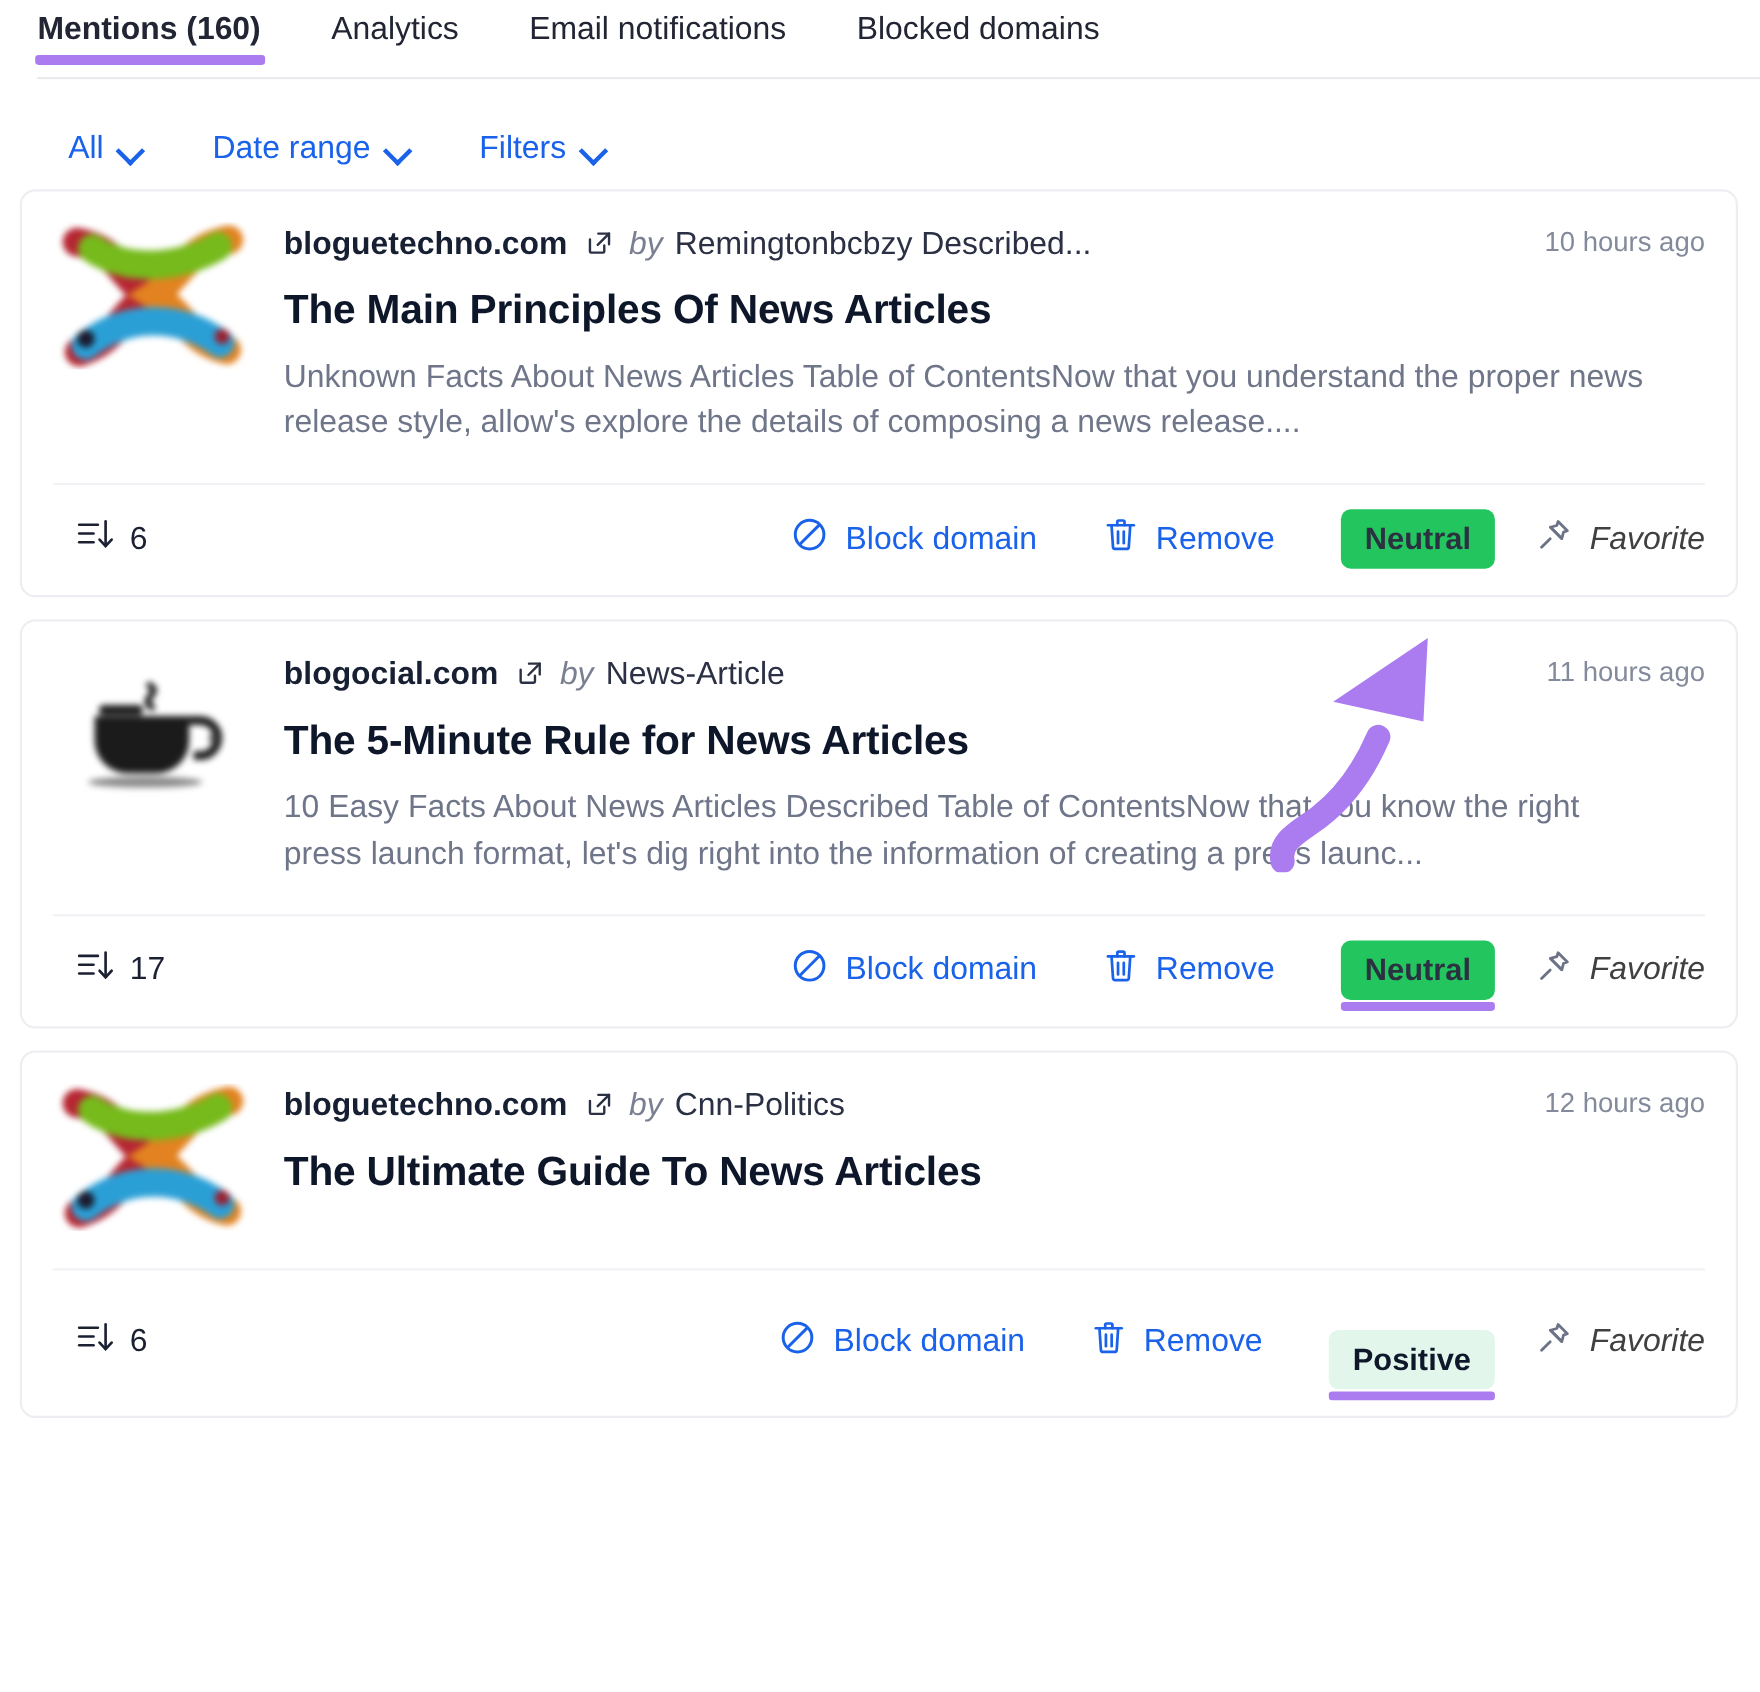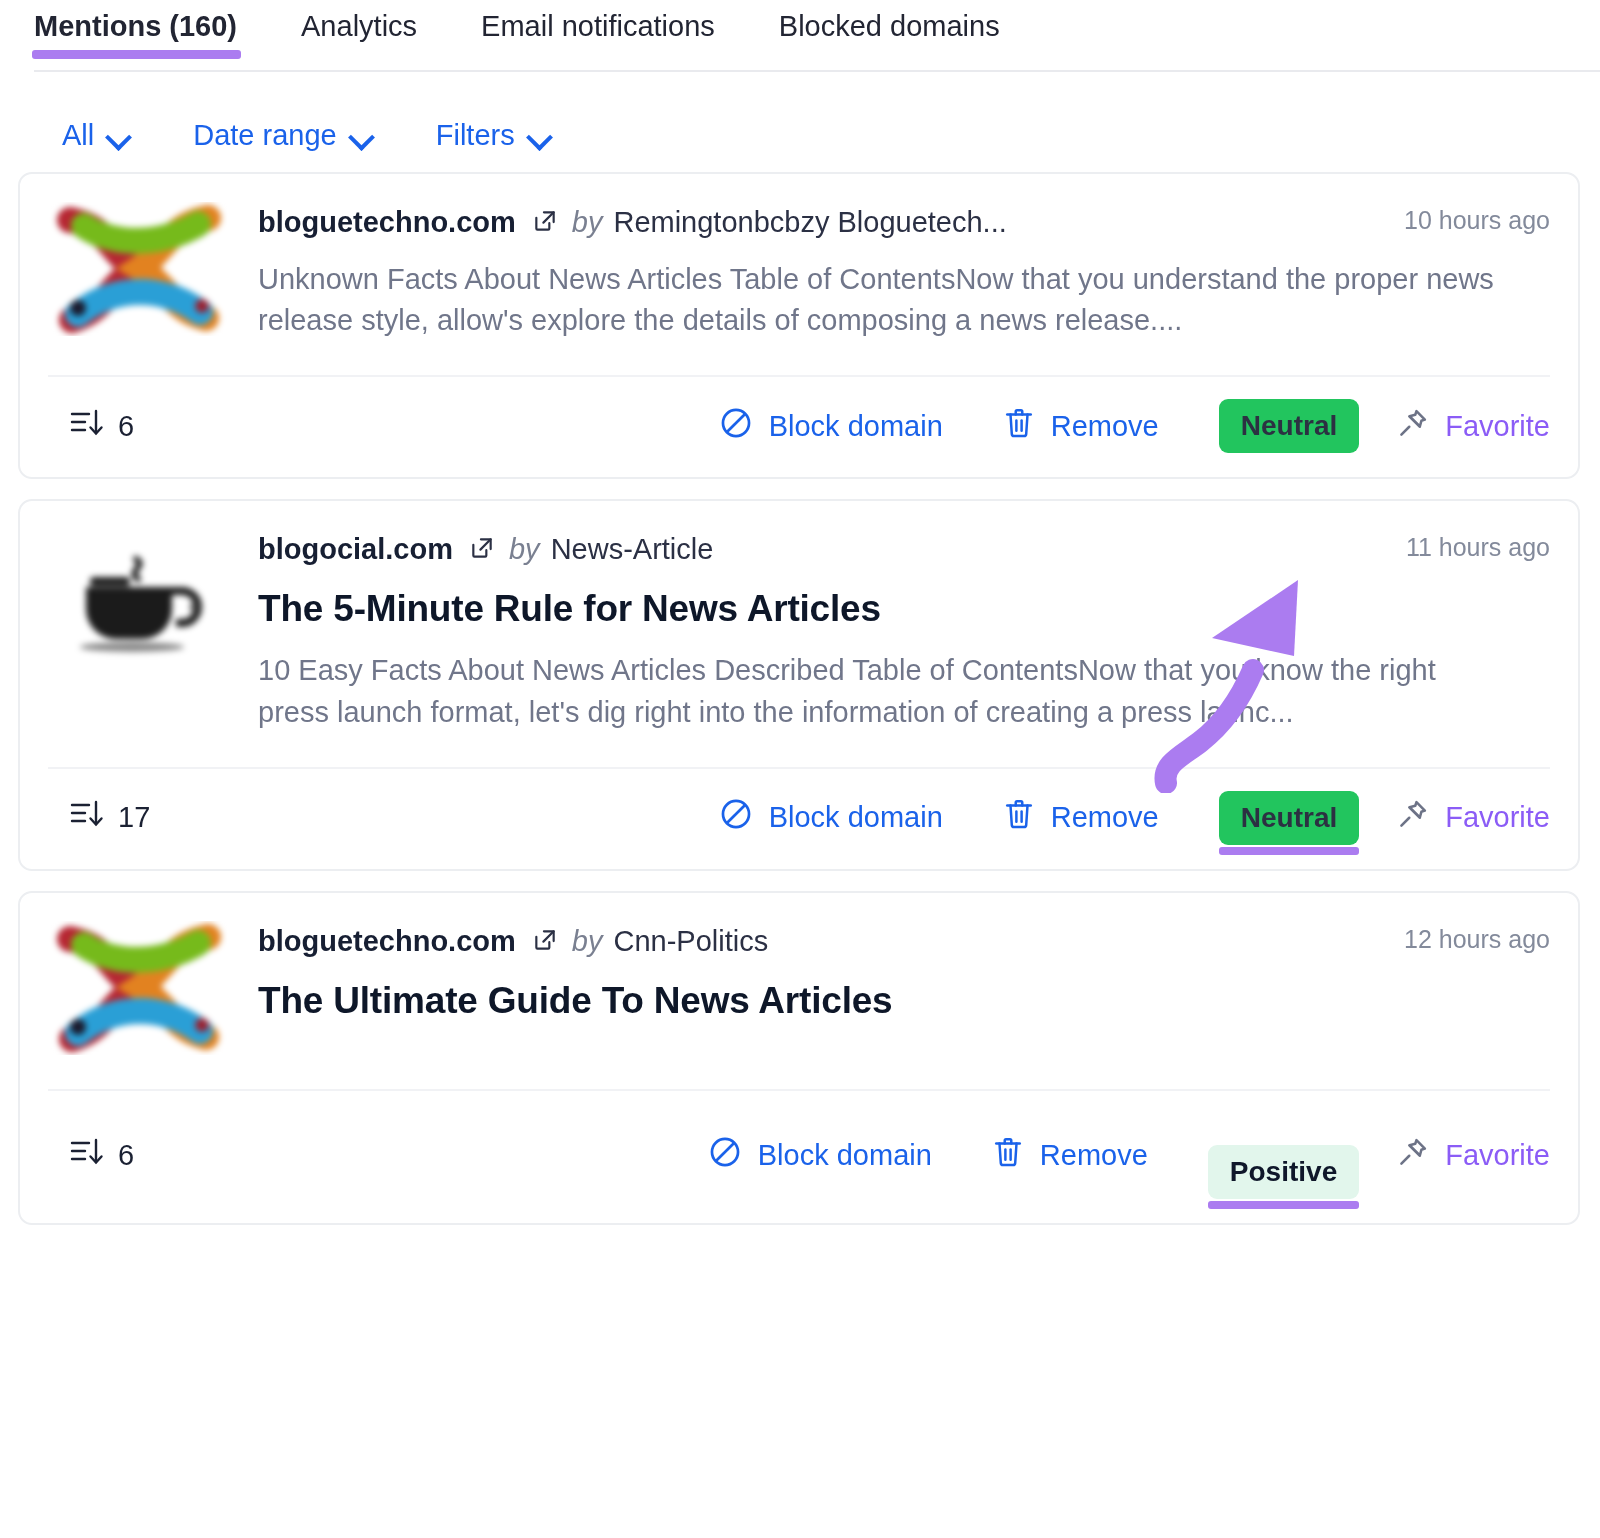--- a/index.html
+++ b/index.html
@@ -203,21 +203,21 @@
   .action {
     display: flex;
     align-items: center;
     gap: 16px;
     font-size: 29px;
     color: #1a62ea;
     cursor: pointer;
     white-space: nowrap;
     margin-right: 60px;
   }
-  .action.muted { color: #8b5cf6; margin-right: 0; }
+  .action.muted { color: #404040; margin-right: 0; font-style: italic; }
   .badge {
     position: relative;
     font-size: 28px;
     font-weight: bold;
     padding: 11px 22px;
     border-radius: 9px;
     margin-right: 38px;
     white-space: nowrap;
     cursor: pointer;
   }
@@ -287,23 +287,24 @@
         <div class="meta-row">
           <span class="domain">bloguetechno.com</span>
           <span class="ext-icon">
             <svg width="26" height="26" viewBox="0 0 24 24" fill="none" stroke="#2b3044" stroke-width="2" stroke-linecap="round" stroke-linejoin="round">
               <path d="M4 9v10a1 1 0 0 0 1 1h10a1 1 0 0 0 1-1v-5"></path>
               <path d="M11 4h9v9"></path>
               <path d="M20 4l-9.5 9.5"></path>
             </svg>
           </span>
           <span class="byword">by</span>
-          <span class="author">Remingtonbcbzy Bloguetech...</span>
+          <span class="author">Remingtonbcbzy Described...</span>
           <span class="time">10 hours ago</span>
         </div>
+        <div class="title">The Main Principles Of News Articles</div>
         <div class="snippet">Unknown Facts About News Articles Table of ContentsNow that you understand the proper news release style, allow's explore the details of composing a news release....</div>
       </div>
     </div>
     <div class="actions">
       <div class="backlinks">
         <span>
           <svg width="34" height="30" viewBox="0 0 34 30" fill="none" stroke="#1b2133" stroke-width="2.4" stroke-linecap="round">
             <path d="M2 6h17"></path>
               <path d="M2 14h13"></path>
               <path d="M2 22h13"></path>

